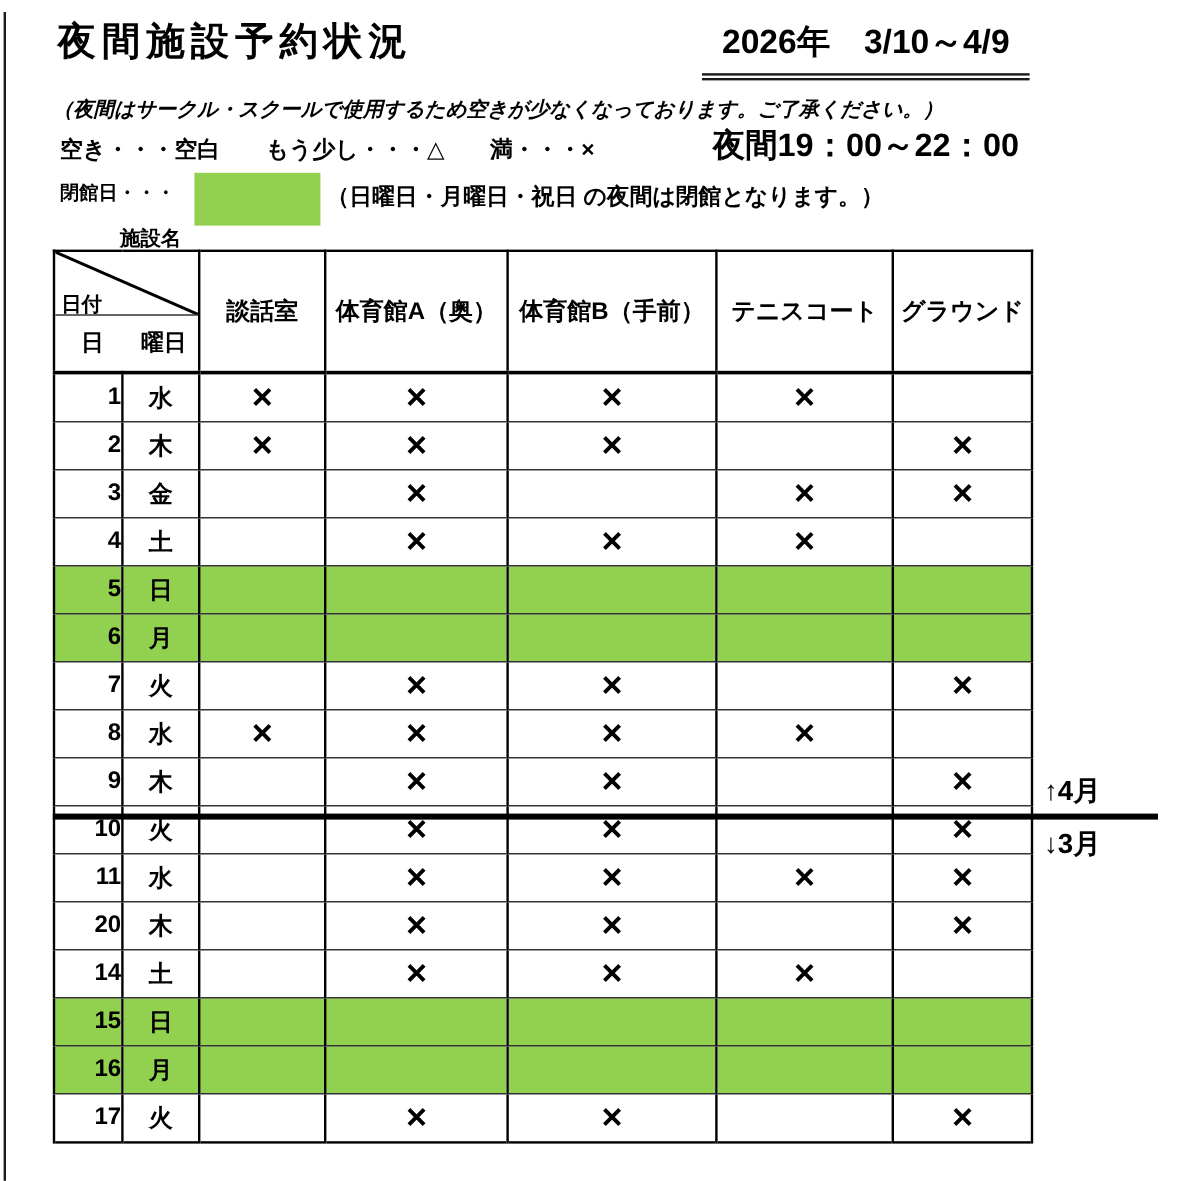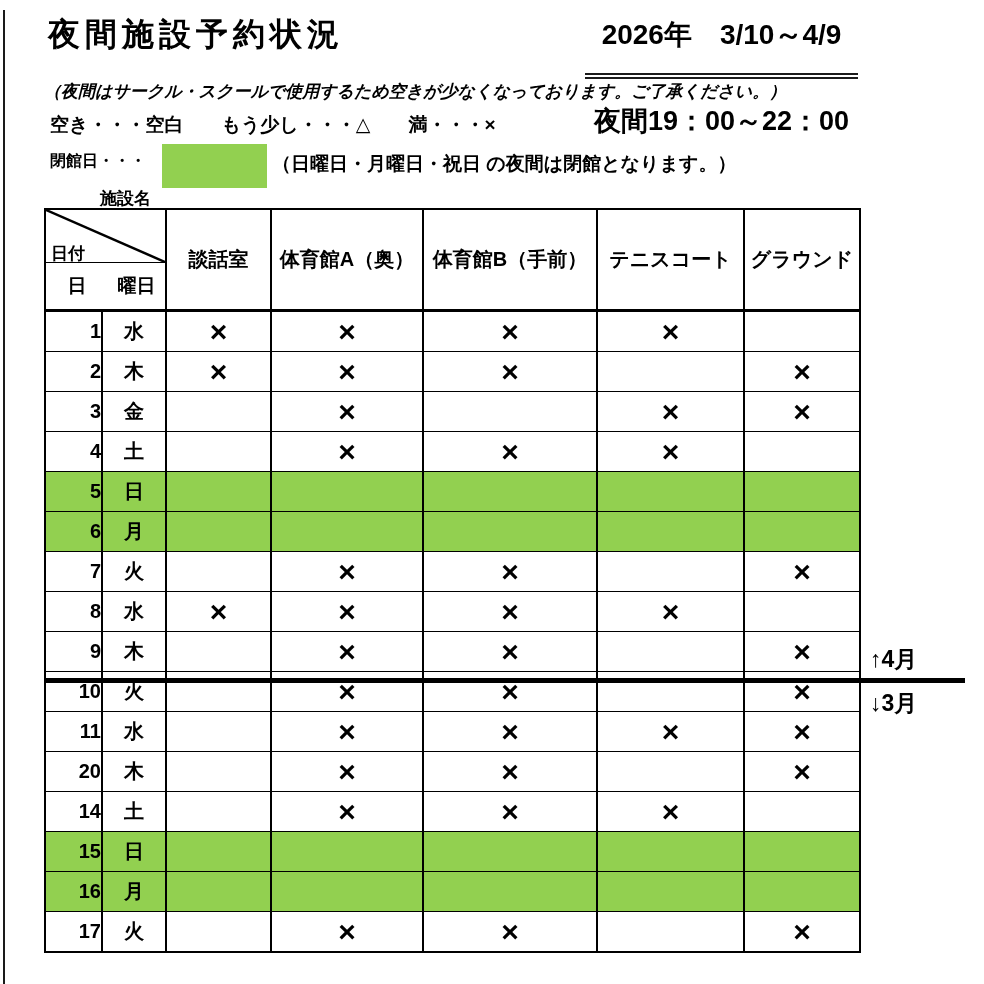--- a/index.html
+++ b/index.html
@@ -6,21 +6,21 @@
   body{
     width:984px;height:984px;overflow:hidden;background:#ffffff;color:#000;
     font-family:"Liberation Sans","DejaVu Sans",sans-serif;position:relative;
     -webkit-font-smoothing:antialiased;
   }
   .page{position:absolute;inset:0;}
   .left-rule{position:absolute;left:3px;top:10px;width:2px;height:974px;background:#1a1a1a;}
   .title{position:absolute;left:48px;top:16px;margin:0;font-size:32px;font-weight:bold;letter-spacing:5px;line-height:1.15;white-space:nowrap;text-align:right;}
   .period{
     position:absolute;left:585px;top:16px;width:273px;text-align:center;
-    font-size:28px;font-weight:bold;padding-bottom:19px;border-bottom:6px double #1a1a1a;white-space:nowrap;
+    font-size:28px;font-weight:bold;padding-bottom:7px;border-bottom:6px double #1a1a1a;white-space:nowrap;
   }
   .notice{position:absolute;left:44px;top:80px;font-size:17px;font-weight:bold;white-space:nowrap;font-style:italic;}
   .legend{position:absolute;left:50px;top:112px;font-size:19px;font-weight:bold;white-space:nowrap;text-align:right;}
   .hours{position:absolute;left:594px;top:103px;font-size:27px;font-weight:bold;white-space:nowrap;}
   .closed-label{position:absolute;left:50px;top:151px;font-size:16px;font-weight:bold;white-space:nowrap;}
   .closed-swatch{position:absolute;left:162px;top:144px;width:105px;height:44px;background:var(--closed-green,#92D050);}
   .closed-note{position:absolute;left:272px;top:151px;font-size:19px;font-weight:bold;white-space:nowrap;}
   .facility-label{position:absolute;left:100px;top:187px;font-size:17px;font-weight:bold;white-space:nowrap;}
 
   table.res{

